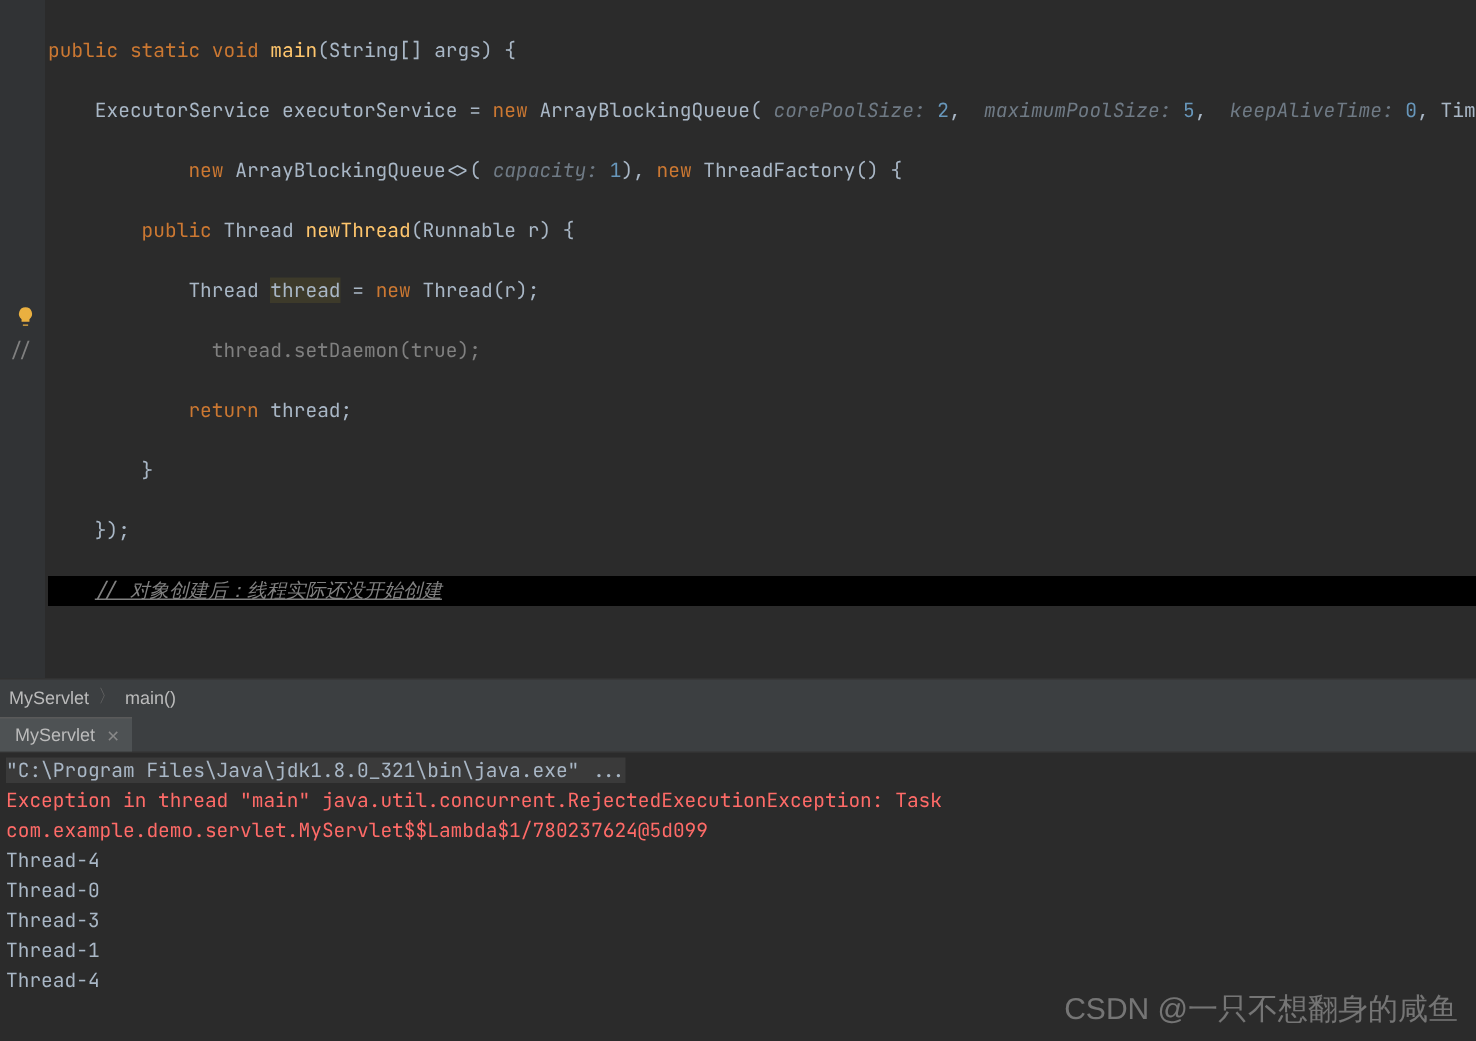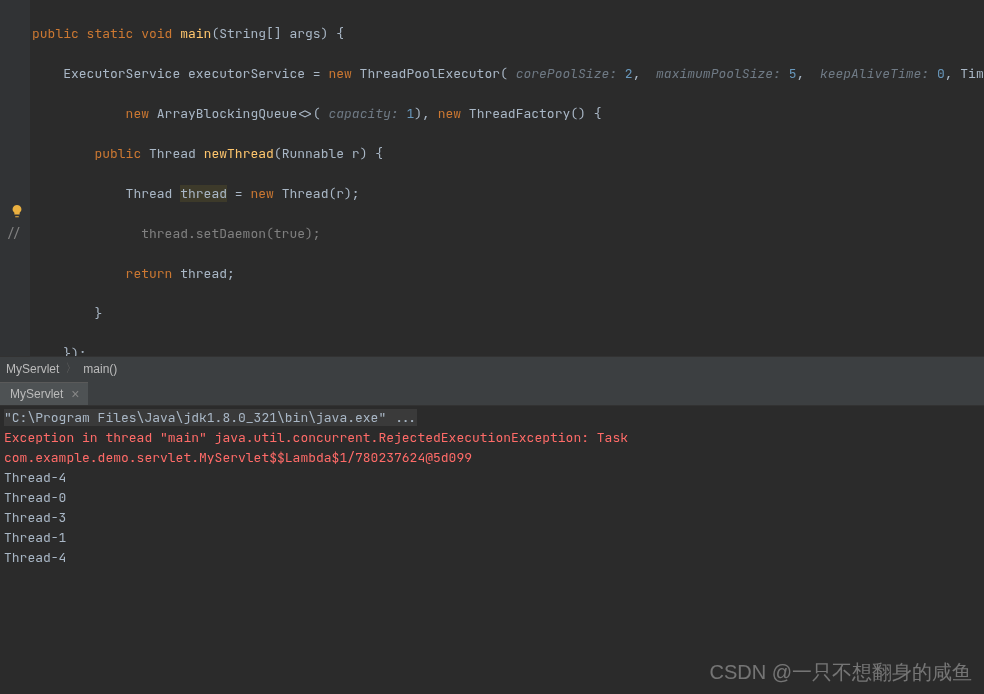--- a/index.html
+++ b/index.html
@@ -7,21 +7,21 @@
     background: #2b2b2b;
     font-family: "JetBrains Mono", Consolas, monospace;
     font-size: 13px;
     color: #a9b7c6;
     width: 984px;
     height: 694px;
     overflow: hidden;
     position: relative;
   }
   .editor {
-    height: 356px;
+    height: 452px;
     overflow: hidden;
     position: relative;
   }
   .gutter {
     position: absolute;
     left: 0; top: 0;
     width: 30px;
     height: 100%;
     background: #313335;
   }
@@ -109,21 +109,21 @@
 
 <div class="editor">
   <div class="gutter"></div>
   <span class="bulb">
     <svg viewBox="0 0 16 16" width="14" height="14">
         <path fill="currentColor" d="M8 1a5 5 0 0 0-3 9v2h6v-2a5 5 0 0 0-3-9zM6 14h4v1H6z"></path>
       </svg>
   </span>
   <div class="code">
 <div class="code-line"><span class="kw">public static void</span> <span class="method">main</span><span>(String[] args) {</span></div>
-<div class="code-line"><span>    ExecutorService executorService = </span><span class="kw">new</span><span> ThreadPoolExecutor(</span><span class="param"> corePoolSize: </span><span class="num">2</span>,  <span class="param">maximumPoolSize: </span><span class="num">5</span>,  <span class="param">keepAliveTime: </span><span class="num">0</span><span>, TimeUnit.</span></div>
+<div class="code-line"><span>    ExecutorService executorService = </span><span class="kw">new</span><span> ArrayBlockingQueue(</span><span class="param"> corePoolSize: </span><span class="num">2</span>,  <span class="param">maximumPoolSize: </span><span class="num">5</span>,  <span class="param">keepAliveTime: </span><span class="num">0</span><span>, TimeUnit.</span></div>
 <div class="code-line">            <span class="kw">new</span><span> ArrayBlockingQueue&lt;&gt;(</span><span class="param"> capacity: </span><span class="num">1</span><span>), </span><span class="kw">new</span><span> ThreadFactory() {</span></div>
 <div class="code-line">        <span class="kw">public</span><span> Thread </span><span class="method">newThread</span><span>(Runnable r) {</span></div>
 <div class="code-line">        <span>    Thread </span><span class="warn-box">thread</span><span> = </span><span class="kw">new</span><span> Thread(r);</span></div>
 <div class="code-line"><span class="cmt" style="position:absolute;left:6px">//</span>        <span class="cmt">      thread.setDaemon(true);</span></div>
 <div class="code-line">            <span class="kw">return</span><span> thread;</span></div>
 <div class="code-line">        <span>}</span></div>
 <div class="code-line">    <span>});</span></div>
 <div class="code-line current-line">    <span class="cmt-linked">// 对象创建后：线程实际还没开始创建</span></div>
 
 

